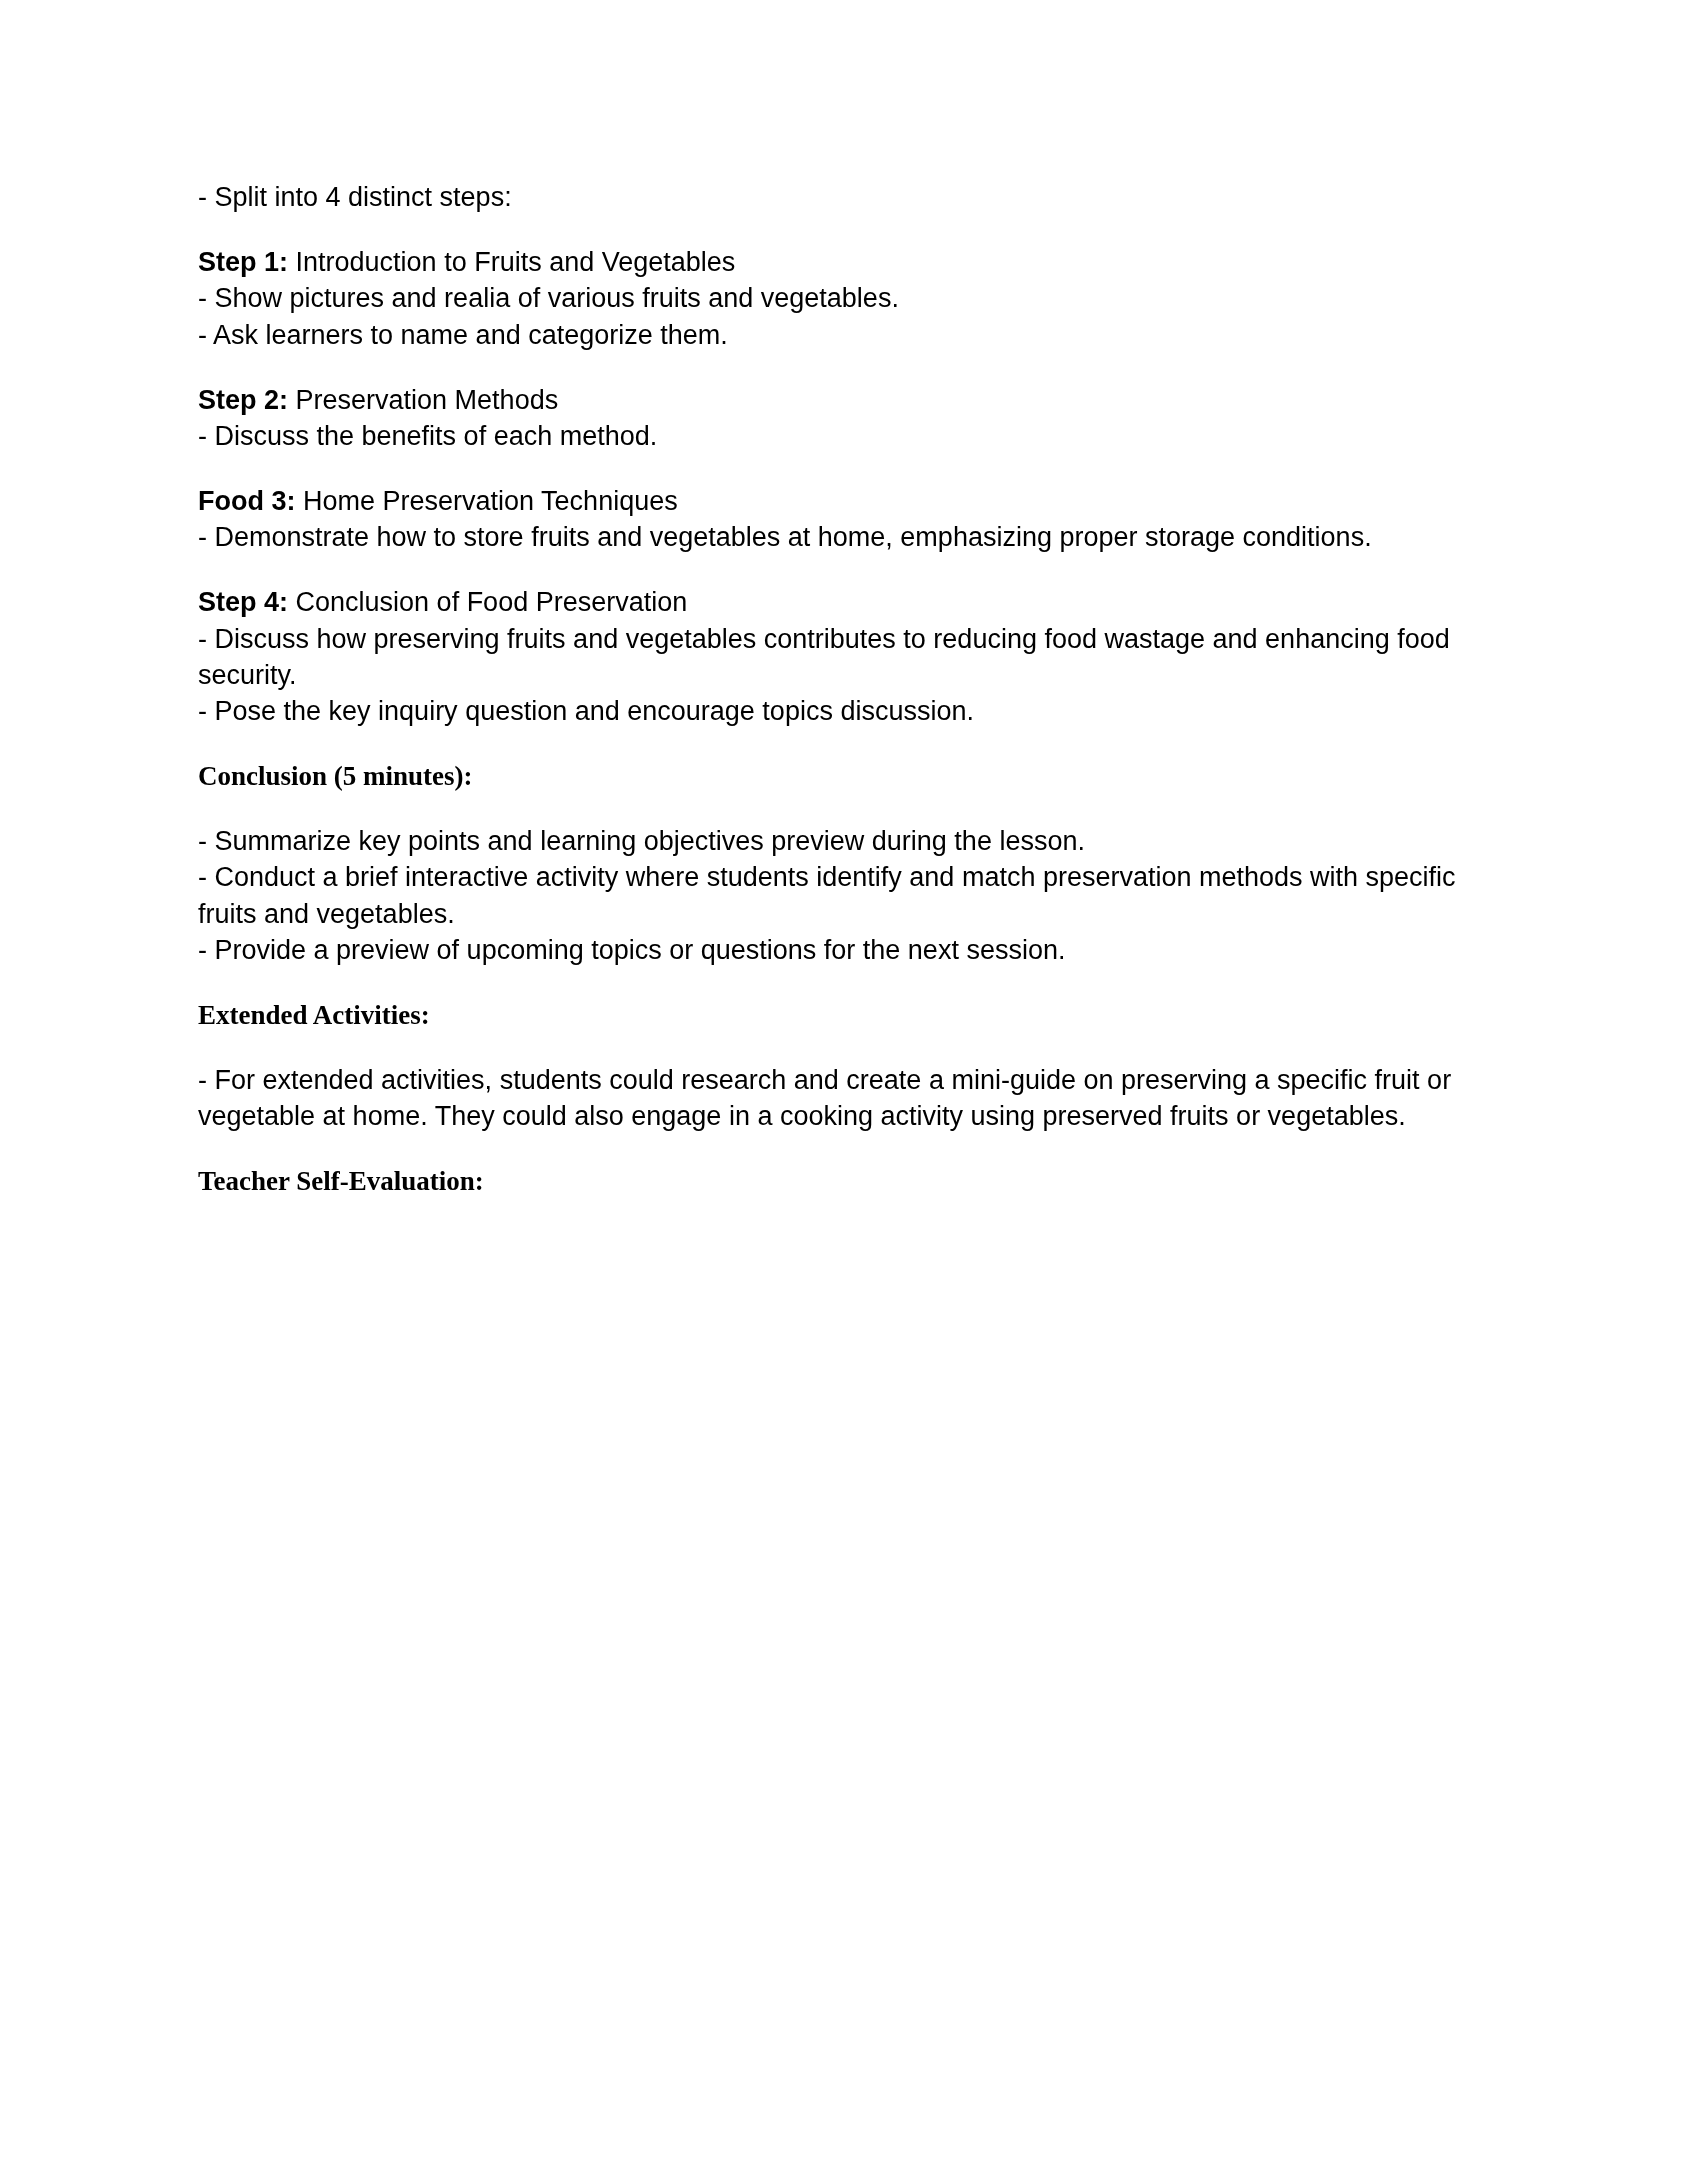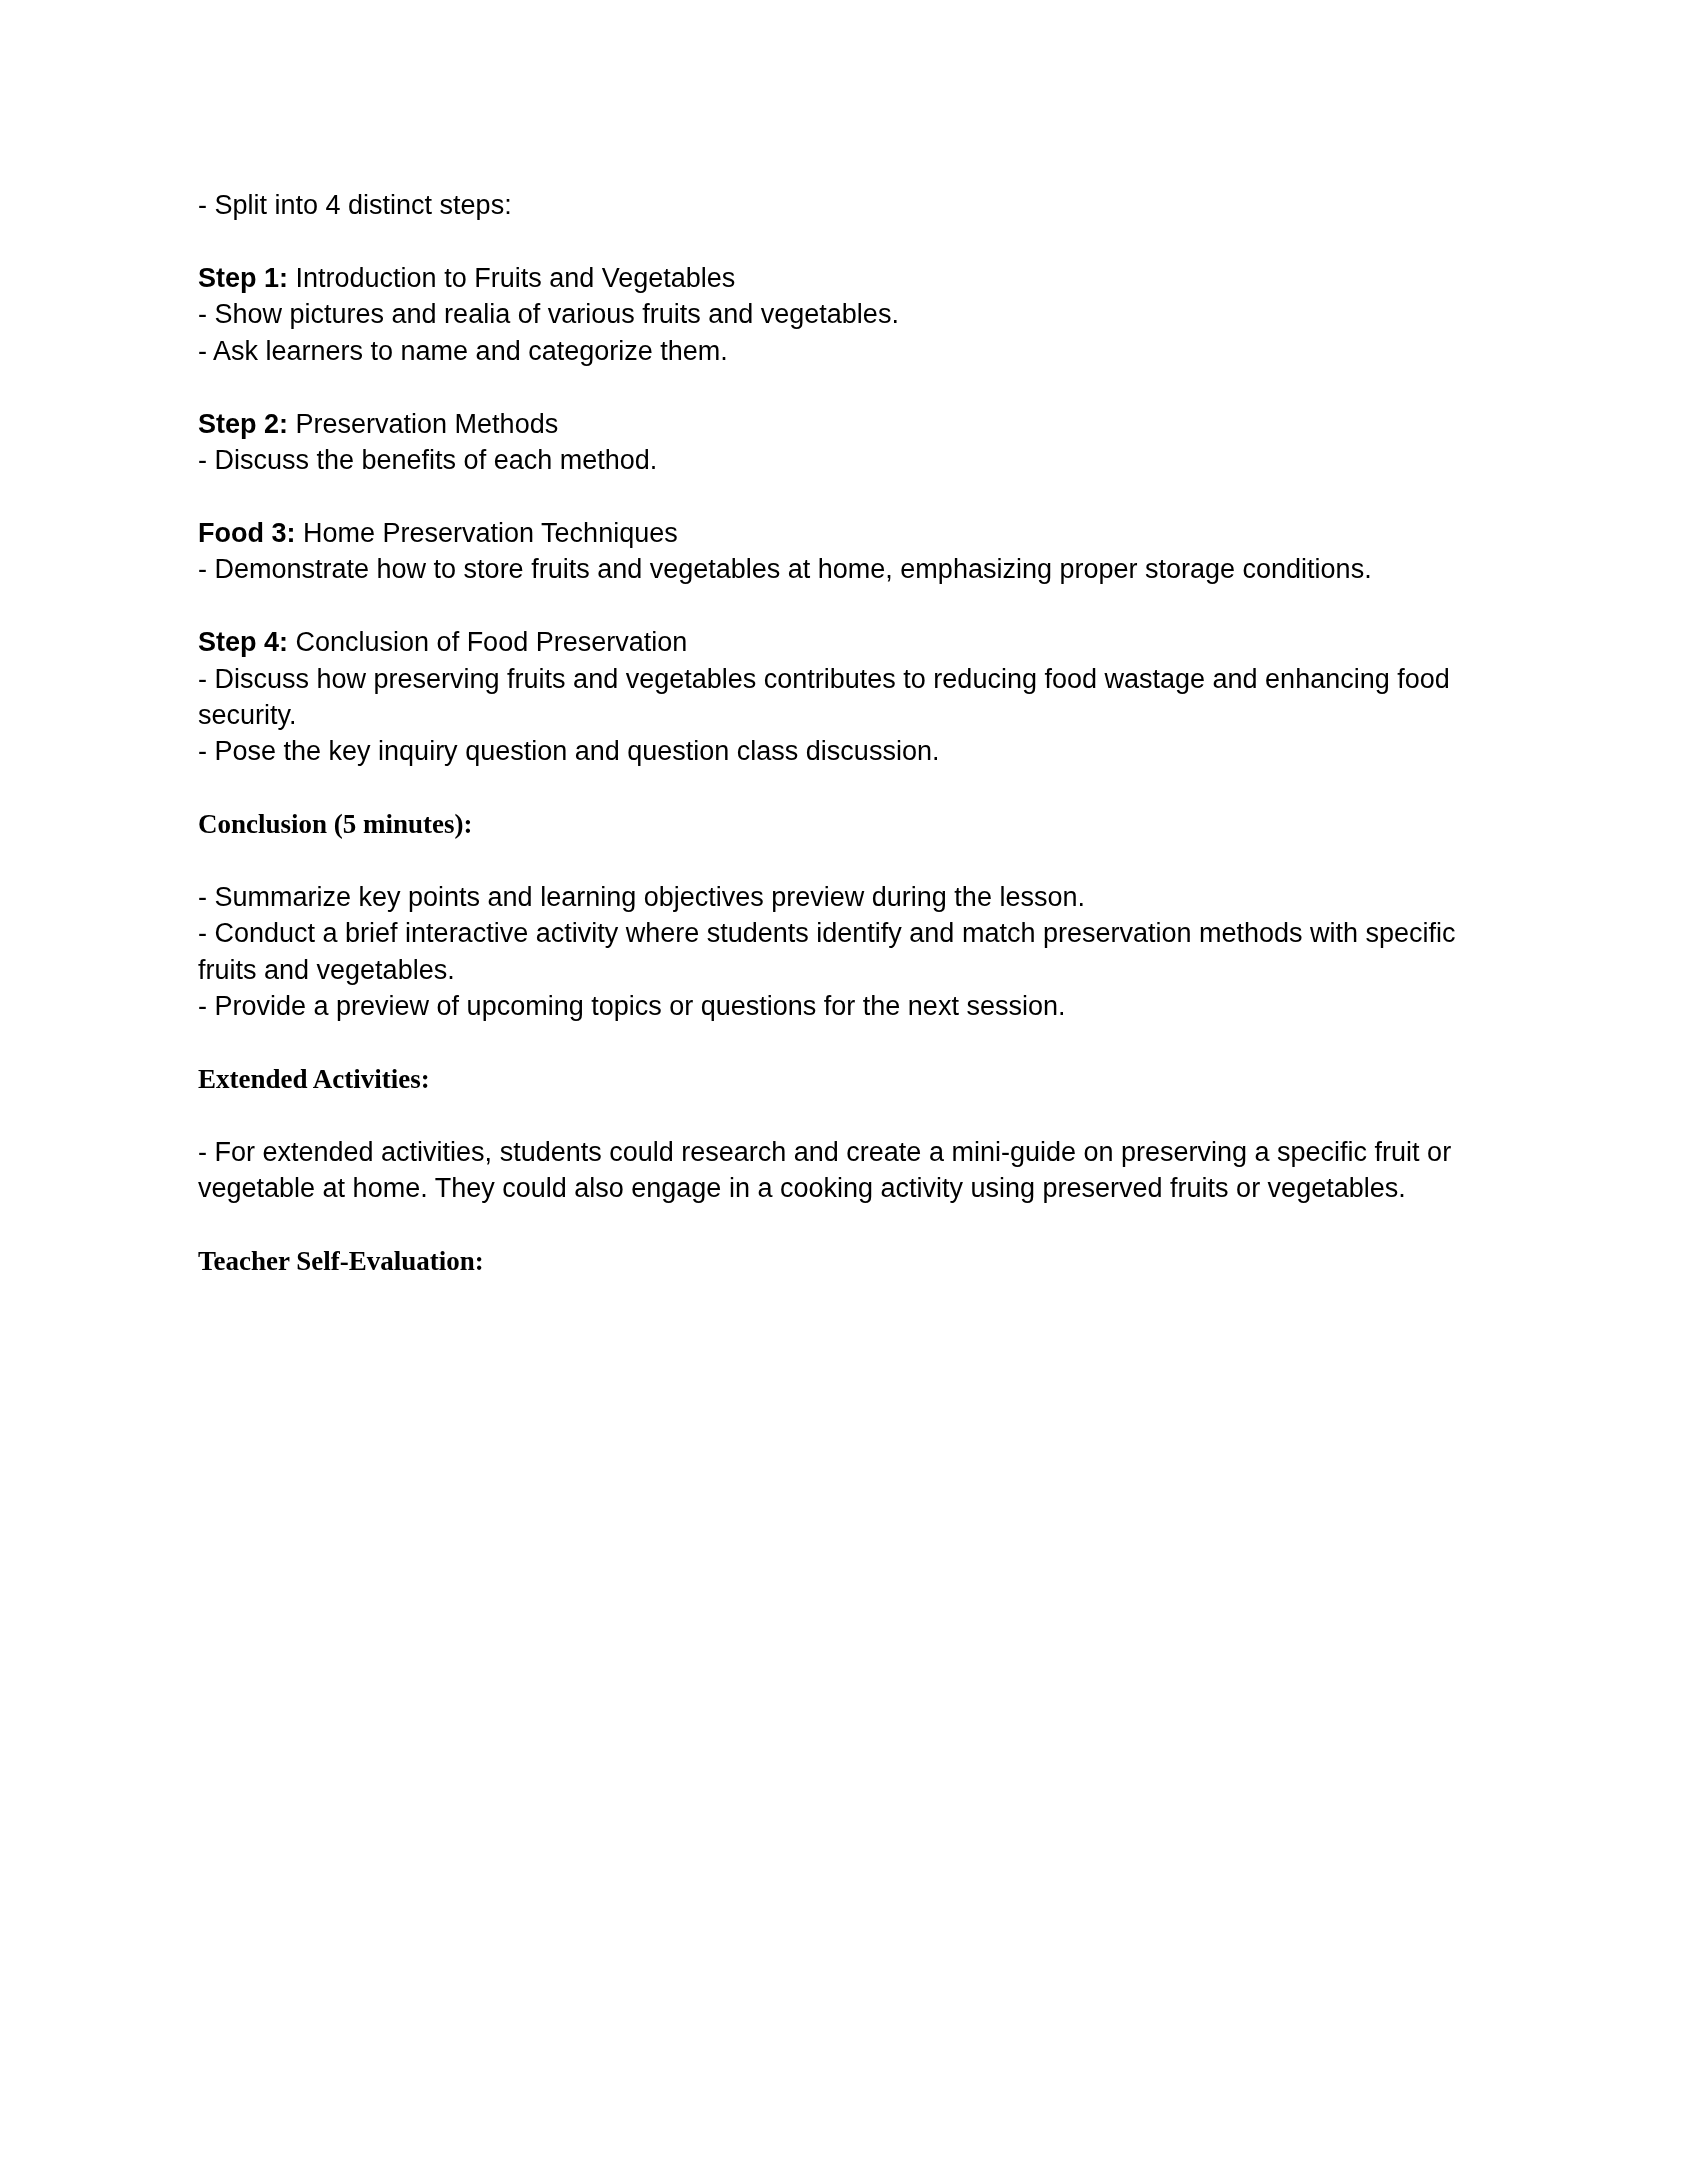--- a/index.html
+++ b/index.html
@@ -21,21 +21,21 @@
     background: #ffffff;
     box-sizing: border-box;
     padding: 179px 198px 0 198px;
   }
   .doc-body {
     width: 1283px;
     font-size: 27px;
     line-height: 1.34;
   }
   .para {
-    margin: 8px 0 0 0;
+    margin: 0 0 0 0;
   }
   .block-gap {
     height: 29px;
   }
   .line {
     white-space: pre-wrap;
   }
   .bold {
     font-weight: bold;
   }
@@ -65,21 +65,21 @@
       </div>
       <div class="block-gap"></div>
       <div class="para">
         <div class="line"><span class="bold">Food 3:</span><span> Home Preservation Techniques</span></div>
         <div class="line"><span>- Demonstrate how to store fruits and vegetables at home, emphasizing proper storage conditions.</span></div>
       </div>
       <div class="block-gap"></div>
       <div class="para">
         <div class="line"><span class="bold">Step 4:</span><span> Conclusion of Food Preservation</span></div>
         <div class="line"><span>- Discuss how preserving fruits and vegetables contributes to reducing food wastage and enhancing food security.</span></div>
-        <div class="line"><span>- Pose the key inquiry question and question class discussion.</span></div>
+        <div class="line"><span>- Pose the key inquiry question and encourage topics discussion.</span></div>
       </div>
       <div class="block-gap"></div>
       <div class="para heading">Conclusion (5 minutes):</div>
       <div class="block-gap"></div>
       <div class="para">
         <div class="line"><span>- Summarize key points and learning objectives preview during the lesson.</span></div>
         <div class="line"><span>- Conduct a brief interactive activity where students identify and match preservation methods with specific fruits and vegetables.</span></div>
         <div class="line"><span>- Provide a preview of upcoming topics or questions for the next session.</span></div>
       </div>
       <div class="block-gap"></div>

